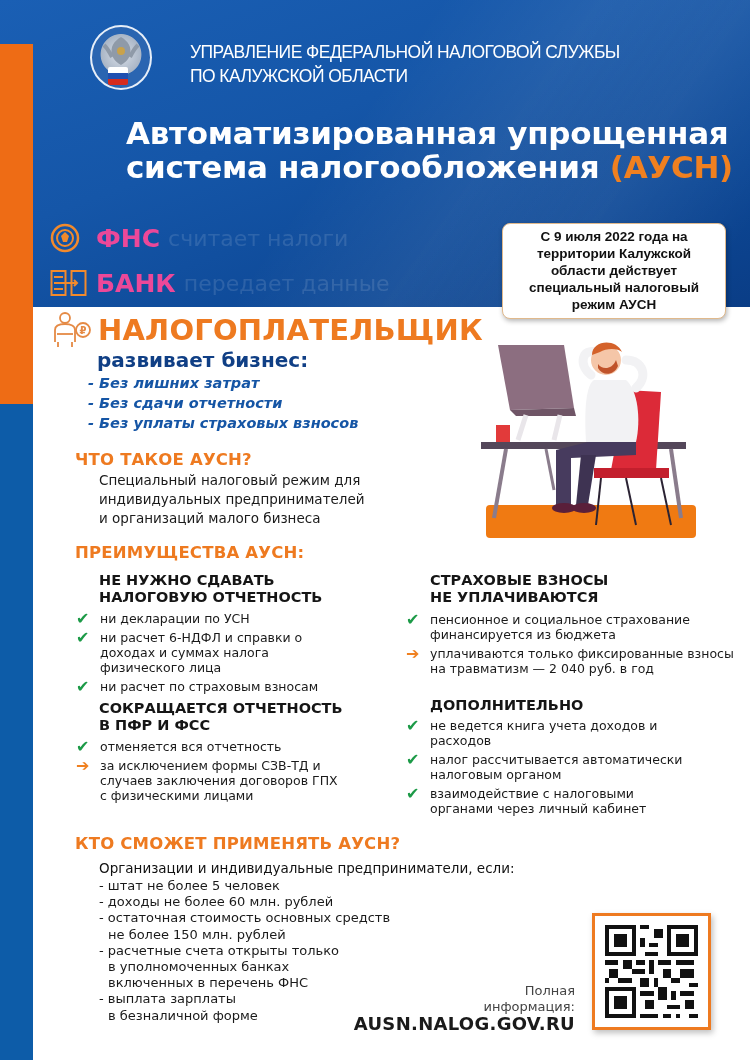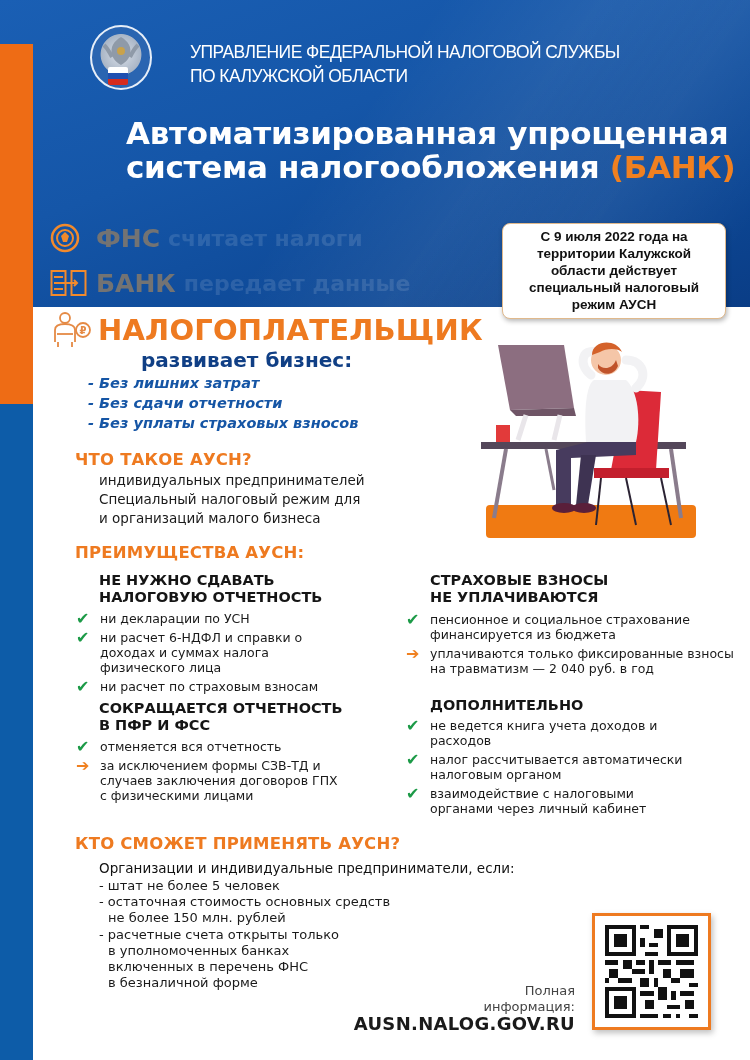--- a/index.html
+++ b/index.html
@@ -36,34 +36,34 @@
   }
   .main-title {
     position: absolute; left: 126px; top: 116px; color: #ffffff;
     font-family: "DejaVu Sans", sans-serif; font-weight: bold; font-size: 31px; line-height: 34px;
     letter-spacing: -0.3px;
   }
   .main-title .accent { color: #f08020; }
 
   .flow-row { position: absolute; left: 50px; display: flex; align-items: center; }
   .flow-row .ficon { width: 38px; height: 30px; margin-right: 8px; }
-  .flow-row .label { color: #737373; font-weight: bold; font-size: 25px; font-family: "DejaVu Sans", sans-serif; }
-  .flow-row .ghost { color: rgba(255,255,255,0.12); font-size: 22px; font-weight: bold; margin-left: 8px; }
+  .flow-row .label { color: #ec4899; font-weight: bold; font-size: 25px; font-family: "DejaVu Sans", sans-serif; }
+  .flow-row .ghost { color: rgba(255,255,255,0.12); font-size: 22px; font-weight: normal; margin-left: 8px; }
 
   .notice {
     position: absolute; left: 502px; top: 223px; width: 224px; height: 96px;
     background: #ffffff; border-radius: 8px; border: 1px solid #e0b98c;
     box-shadow: 1px 2px 5px rgba(0,0,0,0.3);
     font-family: "Liberation Sans", sans-serif; font-weight: bold; font-size: 13.5px; line-height: 17px;
     text-align: center; padding-top: 4px; color: #111;
   }
 
   .taxpayer { position: absolute; left: 52px; top: 312px; display: flex; align-items: center; }
   .taxpayer .label { color: #ee7a20; font-weight: bold; font-size: 29px; letter-spacing: 0.2px; margin-left: 6px; }
-  .sub-heading { position: absolute; left: 97px; top: 348px; color: #103f85; font-weight: bold; font-size: 20px; margin-left: 44px; }
+  .sub-heading { position: absolute; left: 97px; top: 348px; color: #103f85; font-weight: bold; font-size: 20px; }
   .benefit-list { position: absolute; left: 88px; top: 373px; list-style: none; }
   .benefit-list li { color: #1555a5; font-style: italic; font-weight: bold; font-size: 14.5px; line-height: 20px; }
 
   .section-title { position: absolute; color: #ee7a20; font-weight: bold; font-size: 16.5px; letter-spacing: 0.2px; }
   .para { position: absolute; font-size: 13.5px; line-height: 19px; color: #1a1a1a; }
 
   .block-title { position: absolute; font-weight: bold; font-size: 14.5px; line-height: 17px; color: #151515; }
   .items { position: absolute; list-style: none; }
   .items li { position: relative; font-size: 12.5px; line-height: 15px; padding-left: 24px; margin-bottom: 4px; color: #1a1a1a; }
   .items li .mark { position: absolute; left: 0; top: 0; width: 20px; height: 15px; font-weight: bold; font-size: 16px; line-height: 15px; }
@@ -107,21 +107,21 @@
   <div class="flag"></div>
 </div>
 
 <div class="org-name">
   <div>УПРАВЛЕНИЕ ФЕДЕРАЛЬНОЙ НАЛОГОВОЙ СЛУЖБЫ</div>
   <div>ПО КАЛУЖСКОЙ ОБЛАСТИ</div>
 </div>
 
 <div class="main-title">
   <div>Автоматизированная упрощенная</div>
-  <div><span>система налогообложения </span><span class="accent">(БАНК)</span></div>
+  <div><span>система налогообложения </span><span class="accent">(АУСН)</span></div>
 </div>
 
 <div class="flow-row" style="top:223px;">
   <svg class="ficon" viewBox="0 0 38 30">
     <circle cx="15" cy="15" r="13" fill="none" stroke="#f28a2c" stroke-width="2.5"></circle>
     <circle cx="15" cy="15" r="8" fill="none" stroke="#f28a2c" stroke-width="2"></circle>
     <path d="M11 13 L15 9 L19 13 L17 19 L13 19 Z" fill="#f28a2c"></path>
   </svg>
   <span class="label">ФНС</span>
   <span class="ghost">считает налоги</span>
@@ -196,22 +196,22 @@
   <path d="M122 38 C126 46 138 46 142 36 L140 30 C136 40 126 40 122 34 Z" fill="#c0532a"></path>
 
   <path d="M112 112 L160 112 L160 125 L95 128 L95 175 L80 175 L80 120 Z" fill="#473b5e"></path>
   <path d="M120 125 L112 175 L100 175 L105 125 Z" fill="#3e3352"></path>
   <ellipse cx="88" cy="178" rx="12" ry="5" fill="#5a1f3a"></ellipse>
   <ellipse cx="108" cy="178" rx="12" ry="5" fill="#5a1f3a"></ellipse>
 </svg>
 
 <div class="section-title" style="left:75px; top:450px;">ЧТО ТАКОЕ АУСН?</div>
 <div class="para" style="left:99px; top:471px;">
+  <div>Специальный налоговый режим для</div>
   <div>индивидуальных предпринимателей</div>
-  <div>Специальный налоговый режим для</div>
   <div>и организаций малого бизнеса</div>
 </div>
 
 <div class="section-title" style="left:75px; top:543px;text-align:center;">ПРЕИМУЩЕСТВА АУСН:</div>
 
 <div class="block-title" style="left:99px; top:572px;">
   <div>НЕ НУЖНО СДАВАТЬ</div>
   <div>НАЛОГОВУЮ ОТЧЕТНОСТЬ</div>
 </div>
 <ul class="items" style="left:76px; top:611px; width:320px;">
@@ -244,25 +244,27 @@
 <ul class="items" style="left:406px; top:718px; width:320px;">
   <li style="width:265px;"><span class="mark check">✔</span><span>не ведется книга учета доходов и расходов</span></li>
   <li style="width:310px;"><span class="mark check">✔</span><span>налог рассчитывается автоматически налоговым органом</span></li>
   <li style="width:290px;"><span class="mark check">✔</span><span>взаимодействие с налоговыми органами через личный кабинет</span></li>
 </ul>
 
 <div class="section-title" style="left:75px; top:834px;">КТО СМОЖЕТ ПРИМЕНЯТЬ АУСН?</div>
 <div class="who-lead">Организации и индивидуальные предприниматели, если:</div>
 <ul class="who-list">
   <li>- штат не более 5 человек</li>
+  <li>- доходы не более 60 млн. рублей</li>
   <li>- остаточная стоимость основных средств</li>
   <li class="cont">не более 150 млн. рублей</li>
   <li>- расчетные счета открыты только</li>
   <li class="cont">в уполномоченных банках</li>
   <li class="cont">включенных в перечень ФНС</li>
+  <li>- выплата зарплаты</li>
   <li class="cont">в безналичной форме</li>
 </ul>
 
 <div class="info">
   <div class="t">Полная</div>
   <div class="t">информация:</div>
   <div class="url">AUSN.NALOG.GOV.RU</div>
 </div>
 
 <div class="qr">

